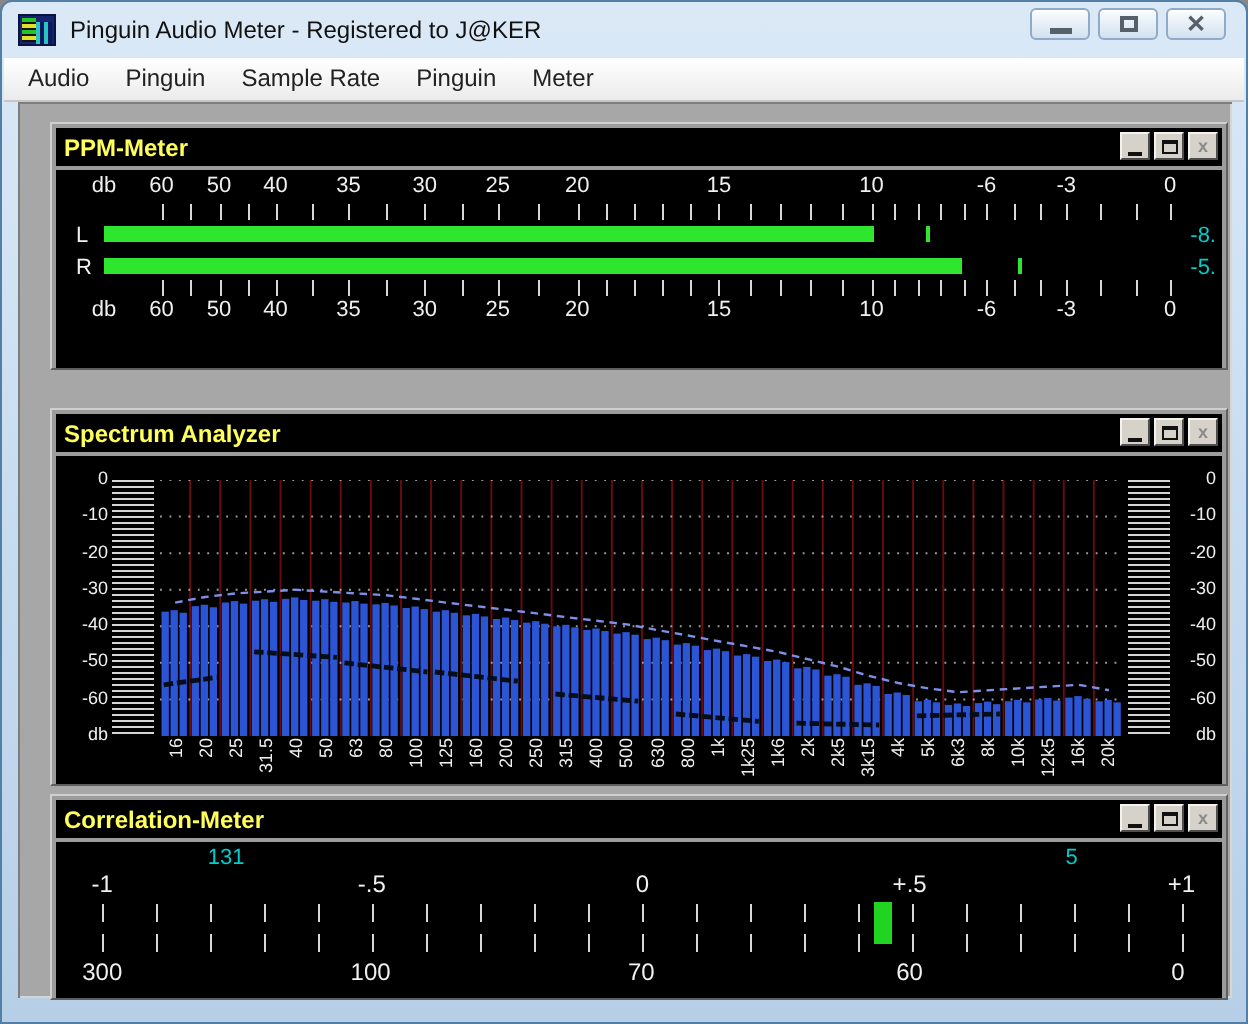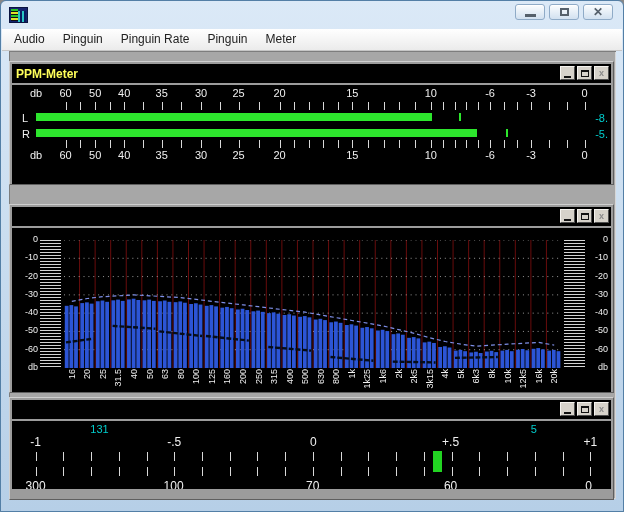--- a/index.html
+++ b/index.html
@@ -29,21 +29,21 @@
   
   .menubar{ position:absolute; top:28px; left:1px; right:1px; height:22px;
     background:linear-gradient(#ffffff,#ebebeb); border-bottom:1px solid #c6c6c6;
     display:flex; align-items:center; padding-left:3px; }
   .menu-item{ font-size:12px; color:#222; padding:3px 9px 4px 9px; }
 
   
   .mdi{ position:absolute; top:50px; left:8px; right:7px; bottom:12px; background:#a7a7a7;
     box-shadow:inset 1px 1px 0 #7d7d7d, inset -1px -1px 0 #d6d6d6; }
 
-  .child{ position:absolute; left:0; right:2px; background:#9c9c9c; padding:2px;
+  .child{ position:absolute; left:16px; right:2px; background:#9c9c9c; padding:2px;
     border-top:1px solid #cfcfcf; border-left:1px solid #cfcfcf;
     border-right:1px solid #5f5f5f; border-bottom:1px solid #5f5f5f; }
   .ctitle{ height:19px; background:#000; color:#ffff5a; font-size:12px; font-weight:bold;
     display:flex; align-items:center; padding:0 4px; position:relative; margin-bottom:2px; }
   .cbuttons{ position:absolute; right:2px; top:2px; display:flex; gap:2px; }
   .cbtn{ width:15px; height:14px; background:#d6d2ca; border-top:1px solid #f5f3ef; border-left:1px solid #f5f3ef;
     border-right:1px solid #4e4e4e; border-bottom:1px solid #4e4e4e;
     display:flex; align-items:center; justify-content:center; font-size:9px; color:#111; }
   .cbtn .g-min{ width:7px; height:2px; background:#111; margin-top:7px; }
   .cbtn .g-max{ width:8px; height:7px; border:1px solid #111; border-top-width:2px; }
@@ -95,37 +95,38 @@
 </head>
 <body>
 
 <div class="window">
 
   <div class="titlebar">
     <div class="app-icon">
         <div class="ai-a"></div>
         <div class="ai-b"></div>
       </div>
+    <span class="title-text">Pinguin Audio Meter - Registered to J@KER</span>
     <div class="win-controls">
       <div class="wbtn">
           <span class="glyph-min"></span>
         </div>
       <div class="wbtn">
           <span class="glyph-restore"></span>
         </div>
       <div class="wbtn">
           <span class="glyph-close">✕</span>
         </div>
     </div>
   </div>
 
   <div class="menubar" id="menubar">
       <span class="menu-item">Audio</span>
       <span class="menu-item">Pinguin</span>
-      <span class="menu-item">Pinguin Rate</span>
+      <span class="menu-item">Sample Rate</span>
       <span class="menu-item">Pinguin</span>
       <span class="menu-item">Meter</span>
     </div>
 
   <div class="mdi">
 
     <div class="child" style="top:10px;height:124px;">
       <div class="ctitle">
         <span>PPM-Meter</span>
         <div class="cbuttons">
@@ -251,20 +252,21 @@
           </div>
           <span class="ch-label" style="top: 27px;">L</span>
           <span class="ch-value" style="top: 27px; color: rgb(0, 205, 205);">-8.</span>
           <span class="ch-label" style="top: 43px;">R</span>
           <span class="ch-value" style="top: 43px; color: rgb(0, 205, 205);">-5.</span>
         </div>
     </div>
 
     <div class="child" style="top:153px;height:189px;">
       <div class="ctitle">
+        <span>Spectrum Analyzer</span>
         <div class="cbuttons">
             <div class="cbtn">
               <span class="g-min"></span>
             </div>
             <div class="cbtn">
               <span class="g-max"></span>
             </div>
             <div class="cbtn dim">
               <span>x</span>
             </div>
@@ -537,33 +539,34 @@
             </div>
             <div class="xl" style="left: calc(98.438% - 6px);">
               <span>20k</span>
             </div>
           </div>
         </div>
     </div>
 
     <div class="child" style="top:346px;height:103px;">
       <div class="ctitle">
+        <span>Correlation-Meter</span>
         <div class="cbuttons">
             <div class="cbtn">
               <span class="g-min"></span>
             </div>
             <div class="cbtn">
               <span class="g-max"></span>
             </div>
             <div class="cbtn dim">
               <span>x</span>
             </div>
           </div>
       </div>
-      <div class="ccontent" id="correlation-content" style="height:68px;">
+      <div class="ccontent" id="correlation-content" style="height:78px;">
           <span class="co-readout" style="left: 14.6%; color: rgb(0, 205, 205);">131</span>
           <span class="co-readout" style="left: 87.1%; color: rgb(0, 205, 205);">5</span>
           <div class="co-row co-scale-top">
             <span class="co-label" style="left: 3%;">-1</span>
             <span class="co-label" style="left: 26.6%;">-.5</span>
             <span class="co-label" style="left: 50.3%;">0</span>
             <span class="co-label" style="left: 73.7%;">+.5</span>
             <span class="co-label" style="left: 97.5%;">+1</span>
           </div>
           <div class="co-row co-scale-bot">

